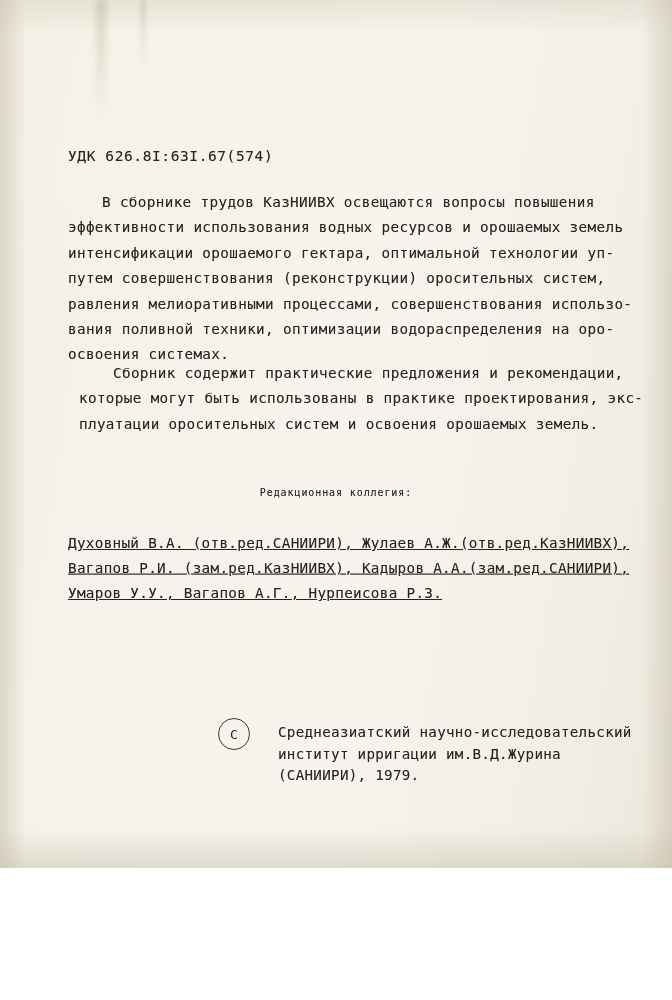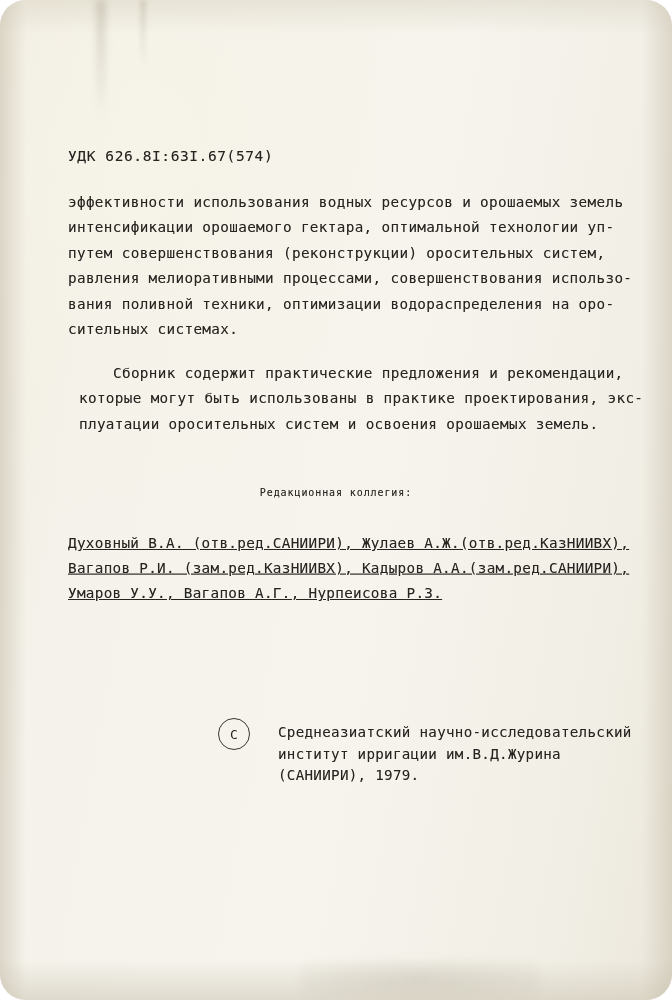--- a/index.html
+++ b/index.html
@@ -3,26 +3,25 @@
 <meta charset="utf-8">
 <style>
   html, body {
     margin: 0;
     padding: 0;
     background: #ffffff;
   }
   #page {
     position: relative;
     width: 672px;
-    height: 1000px;
+    height: 868px;
     background: #f3f1ea;
     overflow: hidden;
     font-family: "DejaVu Sans Mono", monospace;
     color: #262420;
-    border-radius: 26px;
   }
   
   #paper-tint {
     position: absolute;
     inset: 0;
     background:
       radial-gradient(ellipse 80% 60% at 20% 15%, rgba(246,243,232,0.9), rgba(238,234,222,0.0) 70%),
       linear-gradient(100deg, #efeade 0%, #f4f2ea 18%, #f6f4ed 55%, #f1eee5 85%, #ebe7db 100%);
   }
   #paper-edge-left {
@@ -165,26 +164,27 @@
   <div id="paper-edge-bottom"></div>
   <div id="smudge-1"></div>
   <div id="smudge-2"></div>
   <div id="smudge-3"></div>
 
   <div id="content">
 
     <div class="txt" id="udk">УДК 626.8I:63I.67(574)</div>
 
     <div class="body-block" id="para-1">
+      <div class="para-line indent jitter-a">В сборнике трудов КазНИИВХ освещаются вопросы повышения</div>
       <div class="para-line">эффективности использования водных ресурсов и орошаемых земель</div>
       <div class="para-line">интенсификации орошаемого гектара, оптимальной технологии уп-</div>
       <div class="para-line jitter-b">путем совершенствования (реконструкции) оросительных систем,</div>
       <div class="para-line jitter-a">равления мелиоративными процессами, совершенствования использо-</div>
       <div class="para-line">вания поливной техники, оптимизации водораспределения на оро-</div>
-      <div class="para-line">сительных системах.</div>
+      <div class="para-line">освоения системах.</div>
     </div>
 
     <div class="body-block" id="para-2">
       <div class="para-line indent">Сборник содержит практические предложения и рекомендации,</div>
       <div class="para-line jitter-b">которые могут быть использованы в практике проектирования, экс-</div>
       <div class="para-line">плуатации оросительных систем и освоения орошаемых земель.</div>
     </div>
 
     <div class="txt" id="editorial-heading">Редакционная коллегия:</div>
 

